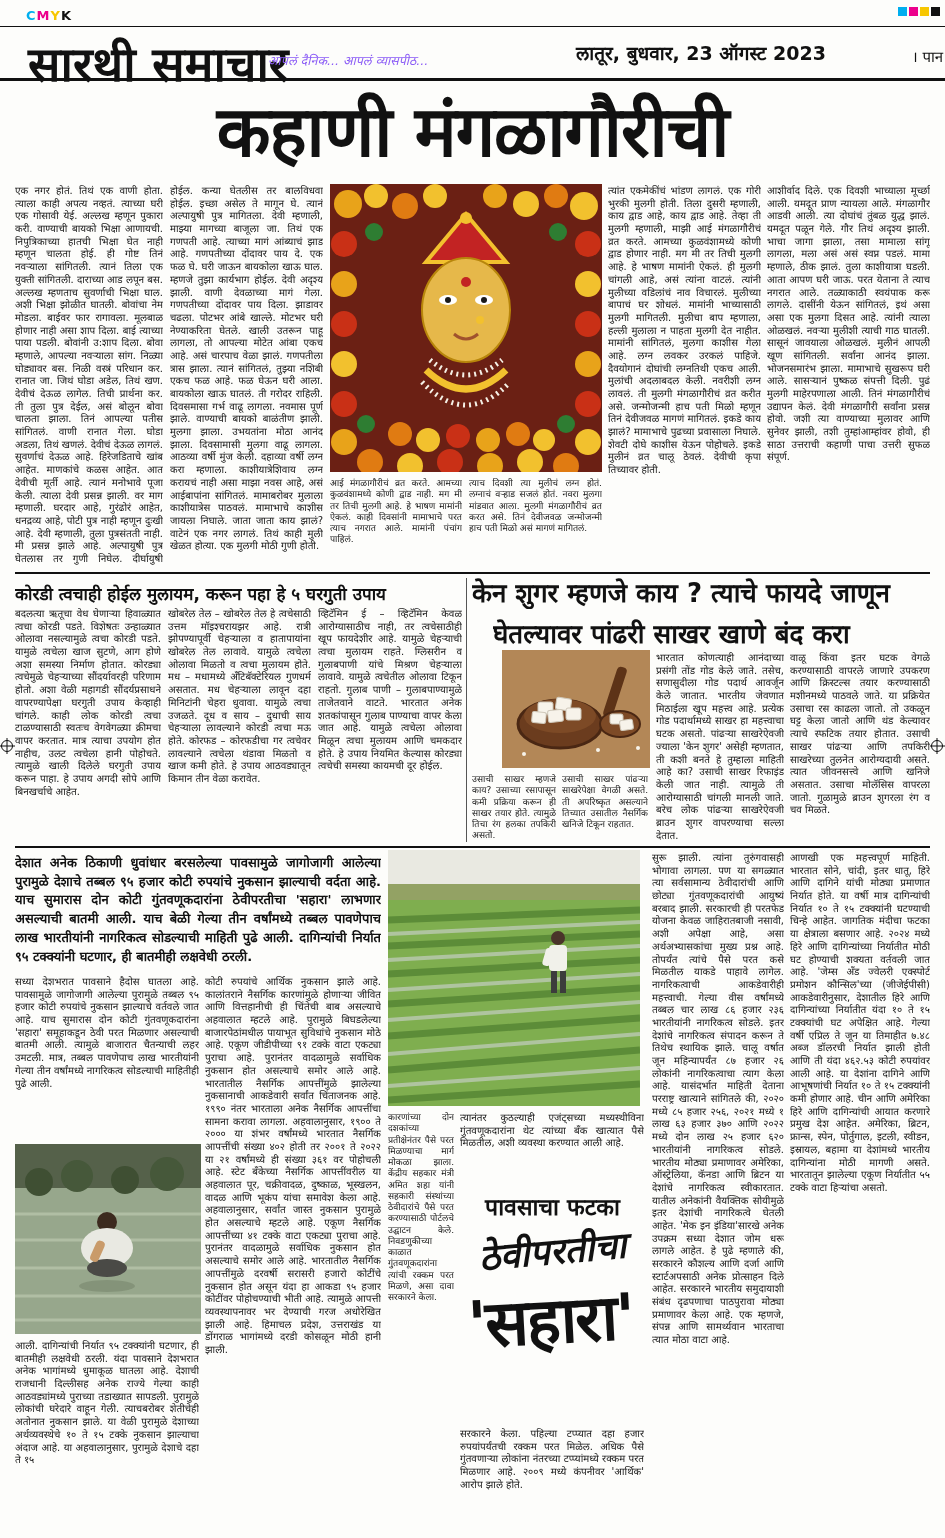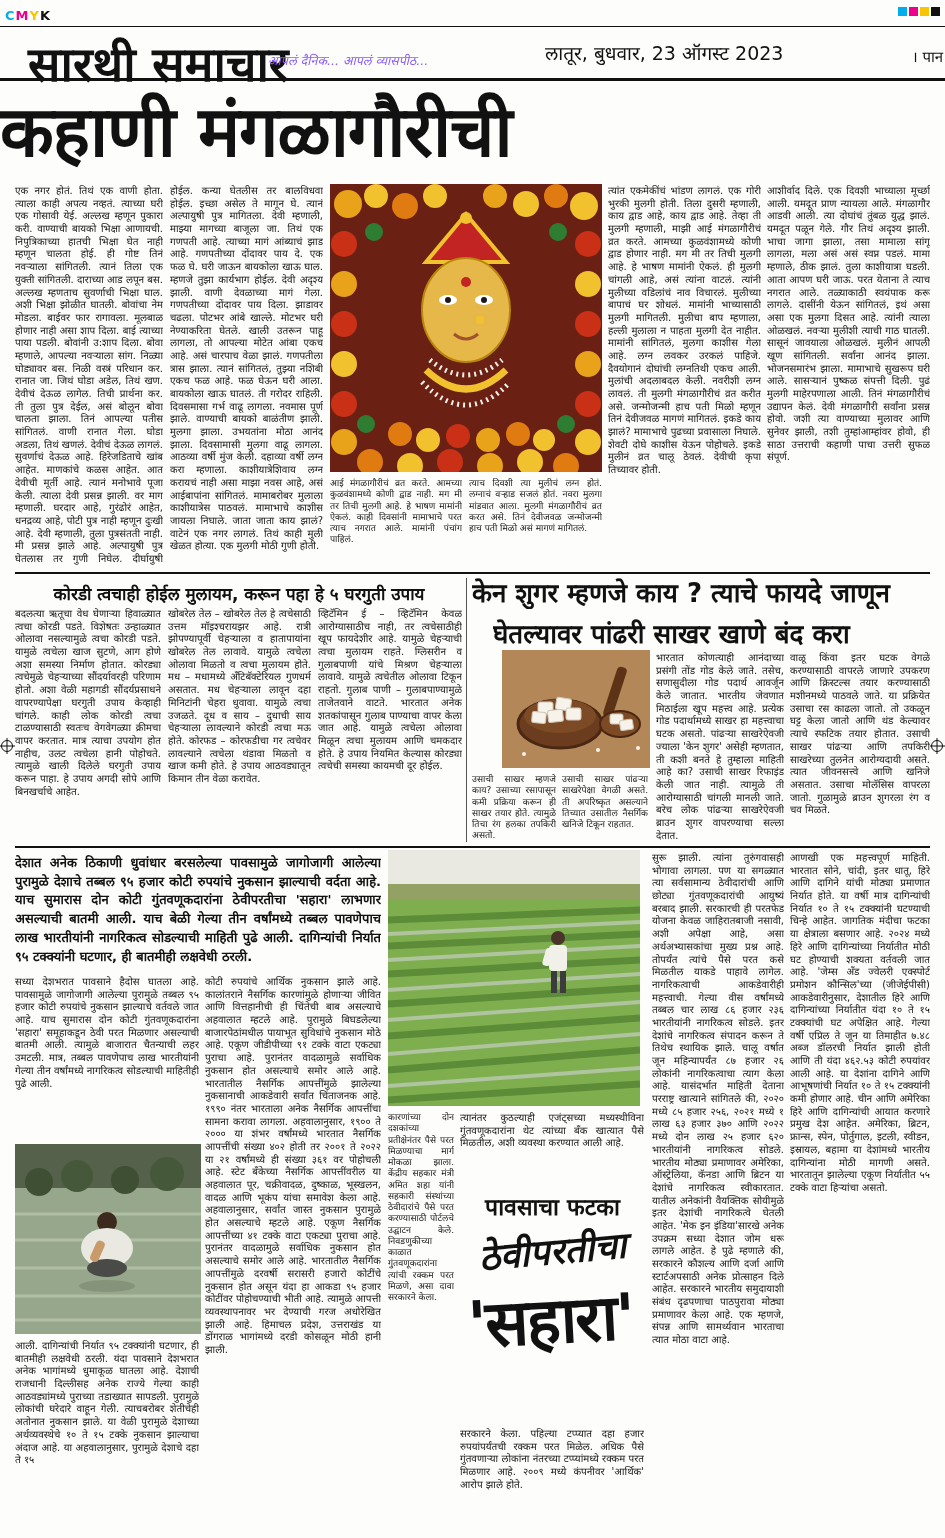--- a/index.html
+++ b/index.html
@@ -14,27 +14,27 @@
   }
   .abs{position:absolute;}
   .rule{background:#111;}
   .body-col{
     font-size:10px;line-height:1.27;text-align:justify;
     overflow:hidden;color:#161616;word-break:break-word;
   }
   .small-col{font-size:9px;line-height:1.25;}
   .masthead-title{font-size:48px;font-weight:900;letter-spacing:0px;white-space:nowrap;}
   .tagline{font-size:12.5px;font-style:italic;color:#8b5cf6;white-space:nowrap;}
-  .dateline{font-size:19px;font-weight:400;text-align:left;white-space:nowrap;}
+  .dateline{font-size:19px;font-weight:700;text-align:center;white-space:nowrap;}
   .pageno{font-size:15px;font-weight:400;white-space:nowrap;margin-left:44px;}
   .main-headline{
-    font-size:70px;font-weight:900;line-height:92px;
+    font-size:70px;font-weight:900;text-align:center;line-height:92px;
     letter-spacing:-1px;white-space:nowrap;overflow:hidden;
   }
-  .sec2-heading{font-size:17px;font-weight:800;white-space:nowrap;overflow:hidden;text-align:center;}
+  .sec2-heading{font-size:17px;font-weight:800;white-space:nowrap;overflow:hidden;}
   .sec3-headline{font-size:26px;font-weight:800;line-height:1.2;white-space:nowrap;overflow:hidden;}
   .lede{font-size:13px;font-weight:700;line-height:1.44;text-align:justify;overflow:hidden;}
   .kicker{font-size:23px;font-weight:800;text-align:center;white-space:nowrap;}
   .mid-head{
     font-size:36px;font-weight:900;font-style:italic;text-align:center;
     transform:rotate(-5deg);white-space:nowrap;
   }
   .big-head{
     font-size:64px;font-weight:900;text-align:center;line-height:1.05;
     transform:rotate(-3deg);white-space:nowrap;letter-spacing:-2px;
@@ -43,21 +43,21 @@
   .c-c{color:#00aeef}.c-m{color:#ec008c}.c-y{color:#f7c600}.c-k{color:#111}
   .colorbars{display:flex;gap:2px;}
   .colorbars i{display:block;width:9px;height:9px;}
   .photo{display:block;}
 </style>
 </head>
 <body>
 
 <div id="page">
 
-  <div class="abs cmyk" style="left:5px;top:5px;">
+  <div class="abs cmyk" style="left:26px;top:5px;">
     <span class="c-c">C</span><span class="c-m">M</span><span class="c-y">Y</span><span class="c-k">K</span>
   </div>
   <div class="abs colorbars" style="left:898px;top:7px;">
     <i style="background:#00aeef"></i>
       <i style="background:#ec008c"></i>
       <i style="background:#f7c600"></i>
       <i style="background:#111"></i>
   </div>
 
   <svg class="abs" style="left:0px;top:738px;" width="15" height="16" viewBox="0 0 15 16">

